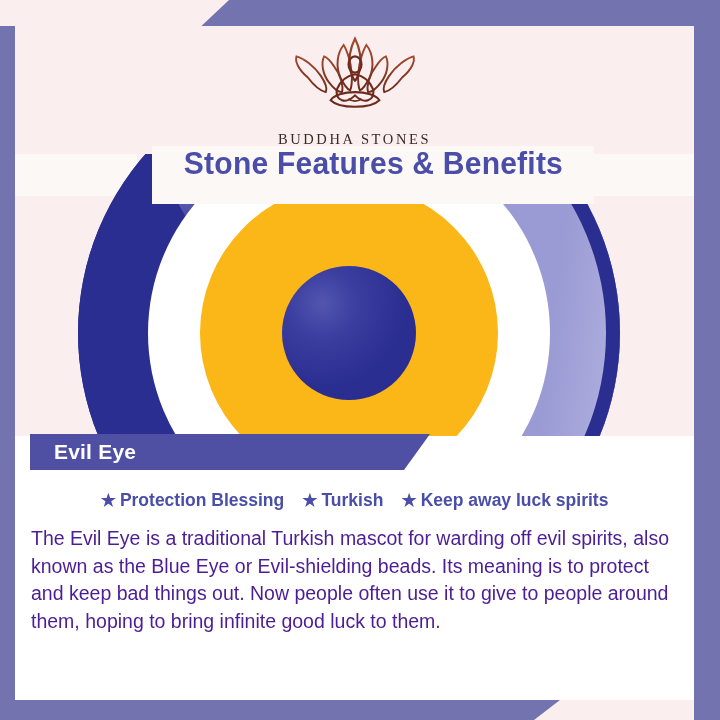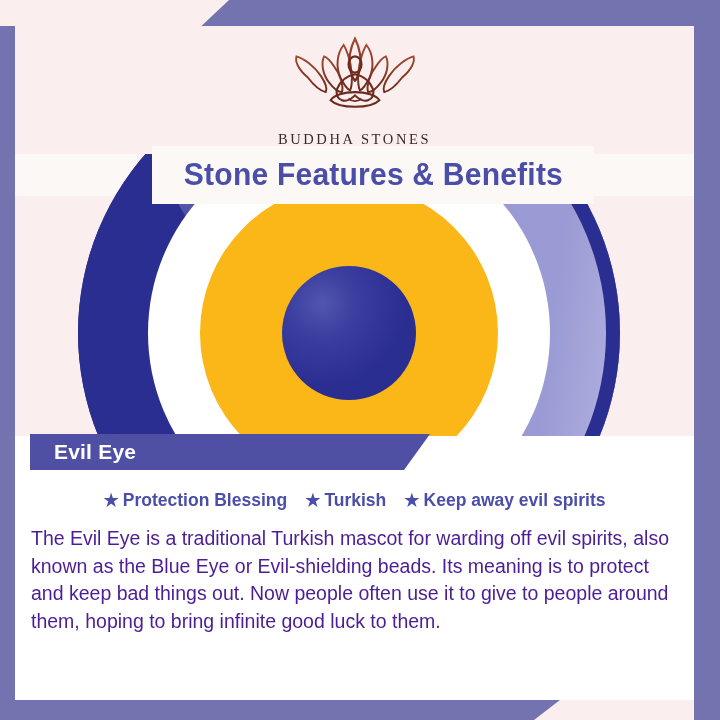--- a/index.html
+++ b/index.html
@@ -45,21 +45,21 @@
   .logo-text{
     font-family:"Liberation Serif",serif;
     font-size:14.5px;letter-spacing:2.6px;color:#3a2a26;
     margin-top:1px;font-weight:400;
   }
 
   
   .title-panel{
     position:absolute;left:137px;top:120px;width:442px;height:58px;
     background:#fcf8f6;
-    display:flex;align-items:center;justify-content:center;
+    display:flex;justify-content:center;
     z-index:6;
   }
   .title-text{
     font-family:"Liberation Sans Narrow","Liberation Sans",sans-serif;
     font-weight:bold;font-size:31px;color:#4a4ea8;
     letter-spacing:.2px;transform:scaleX(.97);white-space:nowrap;
   }
 
   
   .eye-stage{
@@ -220,20 +220,20 @@
           <span>Protection  Blessing</span>
         </span>
         <span class="gap-wide"></span>
         <span class="feat-item">
           <span class="star">★</span>
           <span>Turkish</span>
         </span>
         <span class="gap-wide"></span>
         <span class="feat-item">
           <span class="star">★</span>
-          <span>Keep away evil spirits</span>
+          <span>Keep away luck spirits</span>
         </span>
       </div>
       <p class="body-copy">The Evil Eye is a traditional Turkish mascot for warding off evil spirits, also known as the Blue Eye or Evil-shielding beads. Its meaning is to protect and keep bad things out. Now people often use it to give to people around them, hoping to bring infinite good luck to them.</p>
     </div>
 
   </div>
 </div>
 
 </body></html>

